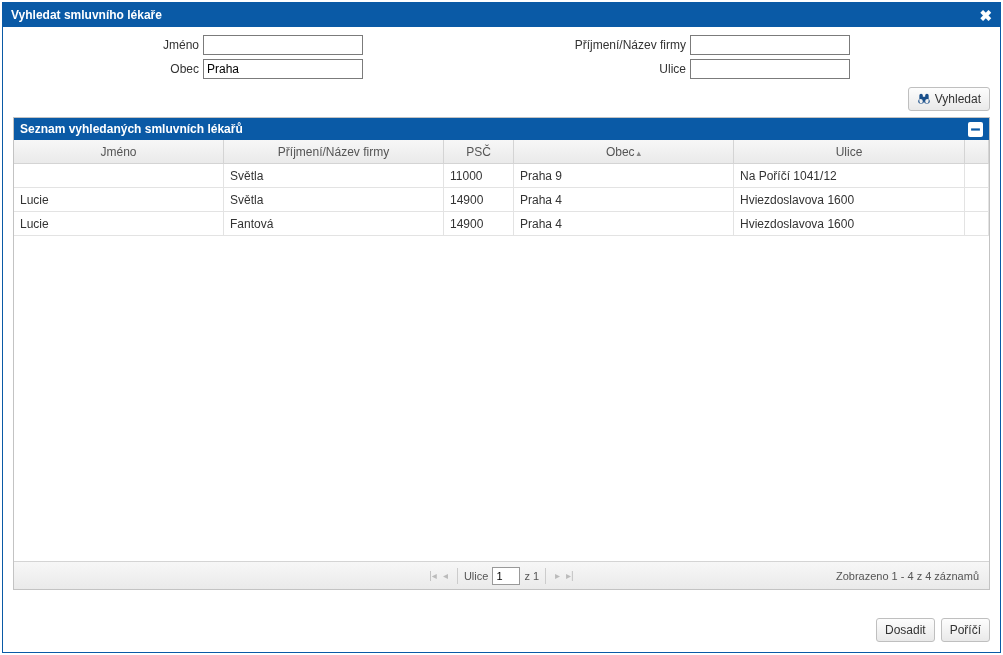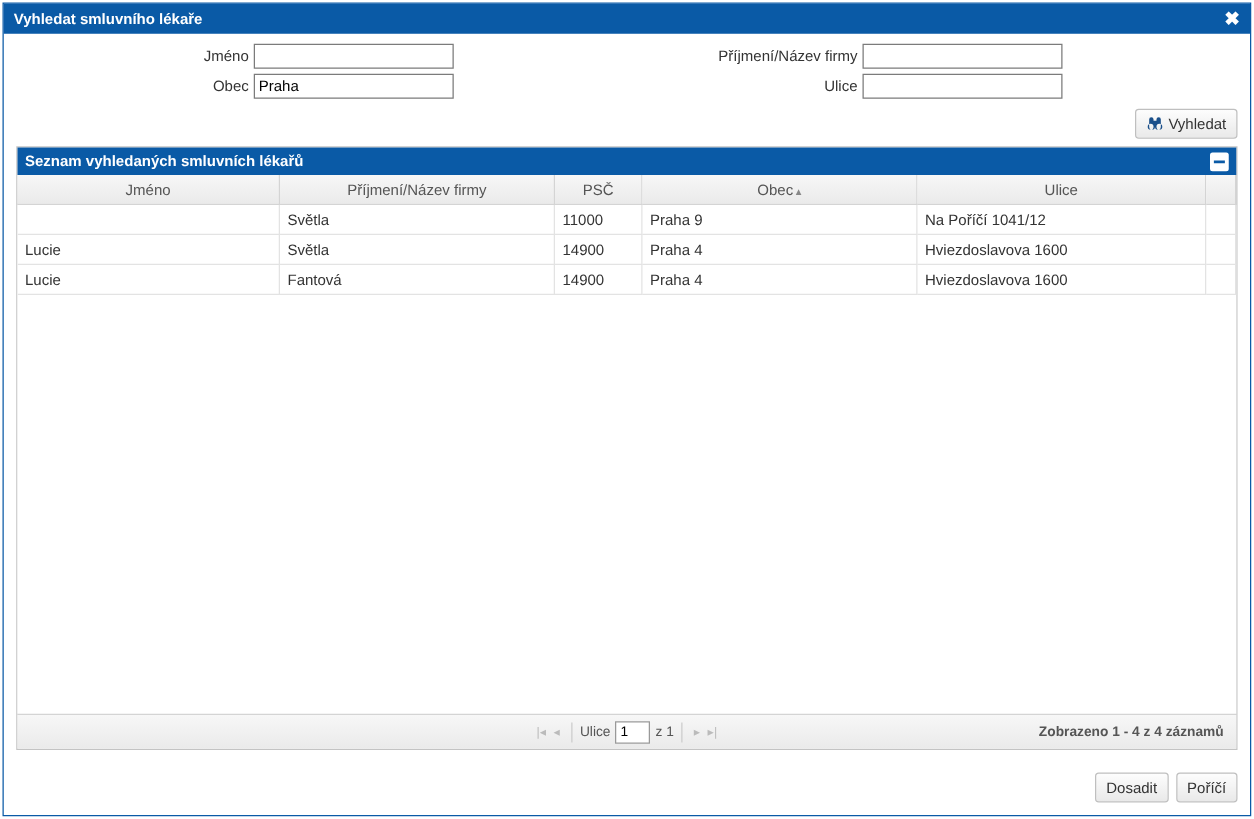--- a/index.html
+++ b/index.html
@@ -166,21 +166,20 @@
     display: flex;
     align-items: center;
     justify-content: center;
     position: relative;
     font-size: 11px;
     color: #555;
   }
   .pager .status {
     position: absolute;
     right: 10px;
-    font-weight: bold;
   }
   .pager .nav-btn {
     color: #bbb;
     padding: 0 3px;
     cursor: default;
     font-size: 10px;
   }
   .pager input {
     width: 28px;
     height: 18px;
@@ -193,21 +192,21 @@
   .sep {
     width: 1px;
     height: 16px;
     background: #ccc;
     margin: 0 6px;
   }
   .footer-btns {
     display: flex;
     justify-content: flex-end;
     gap: 6px;
-    padding-top: 18px;
+    padding-top: 28px;
   }
   .binoc-icon {
     display: inline-flex;
   }
 </style>
 </head>
 <body>
 
 <div class="dialog">
 

